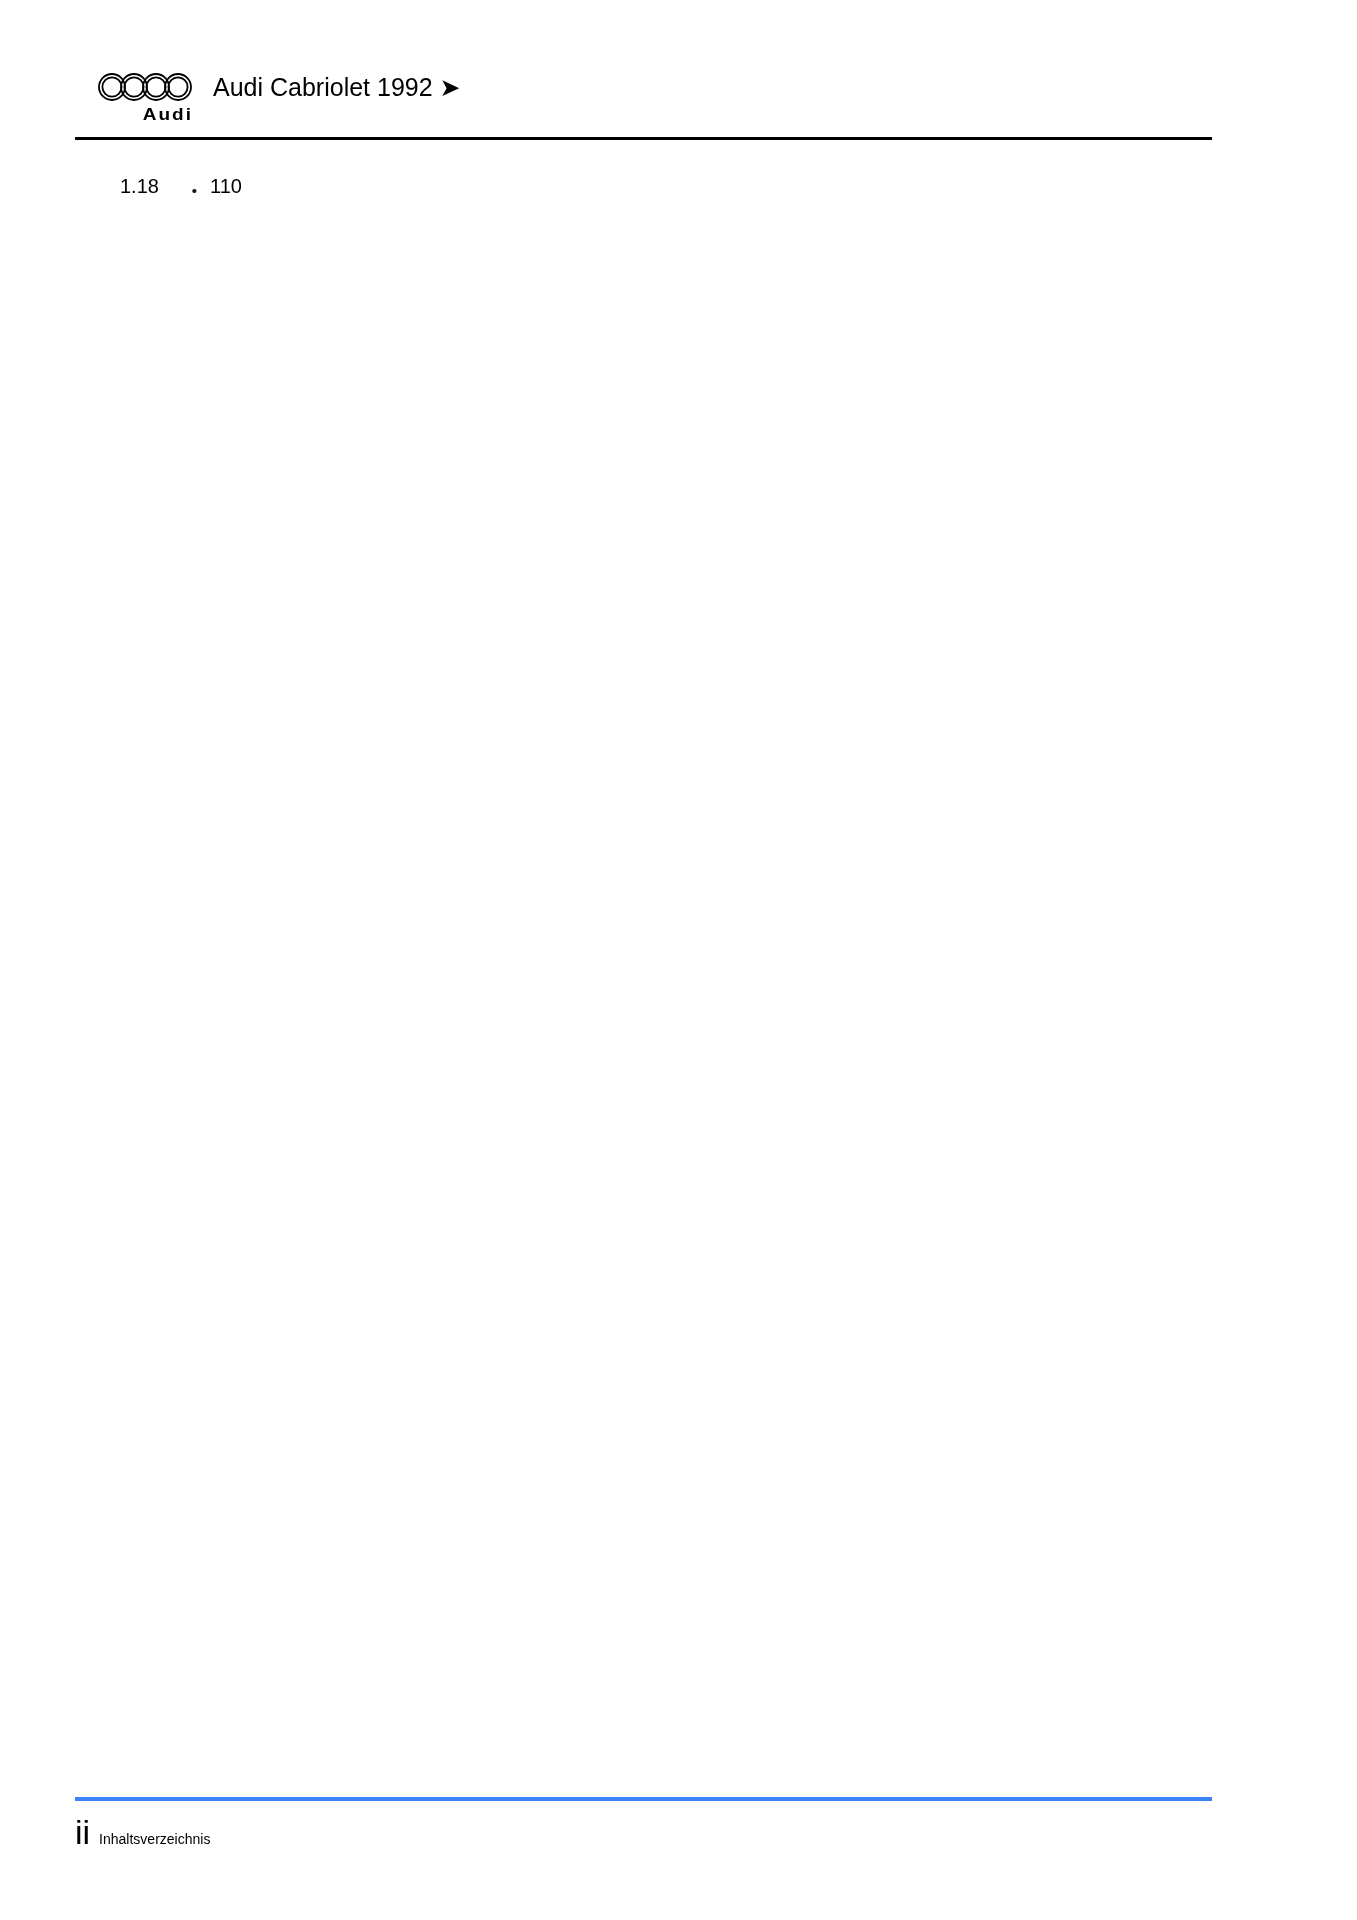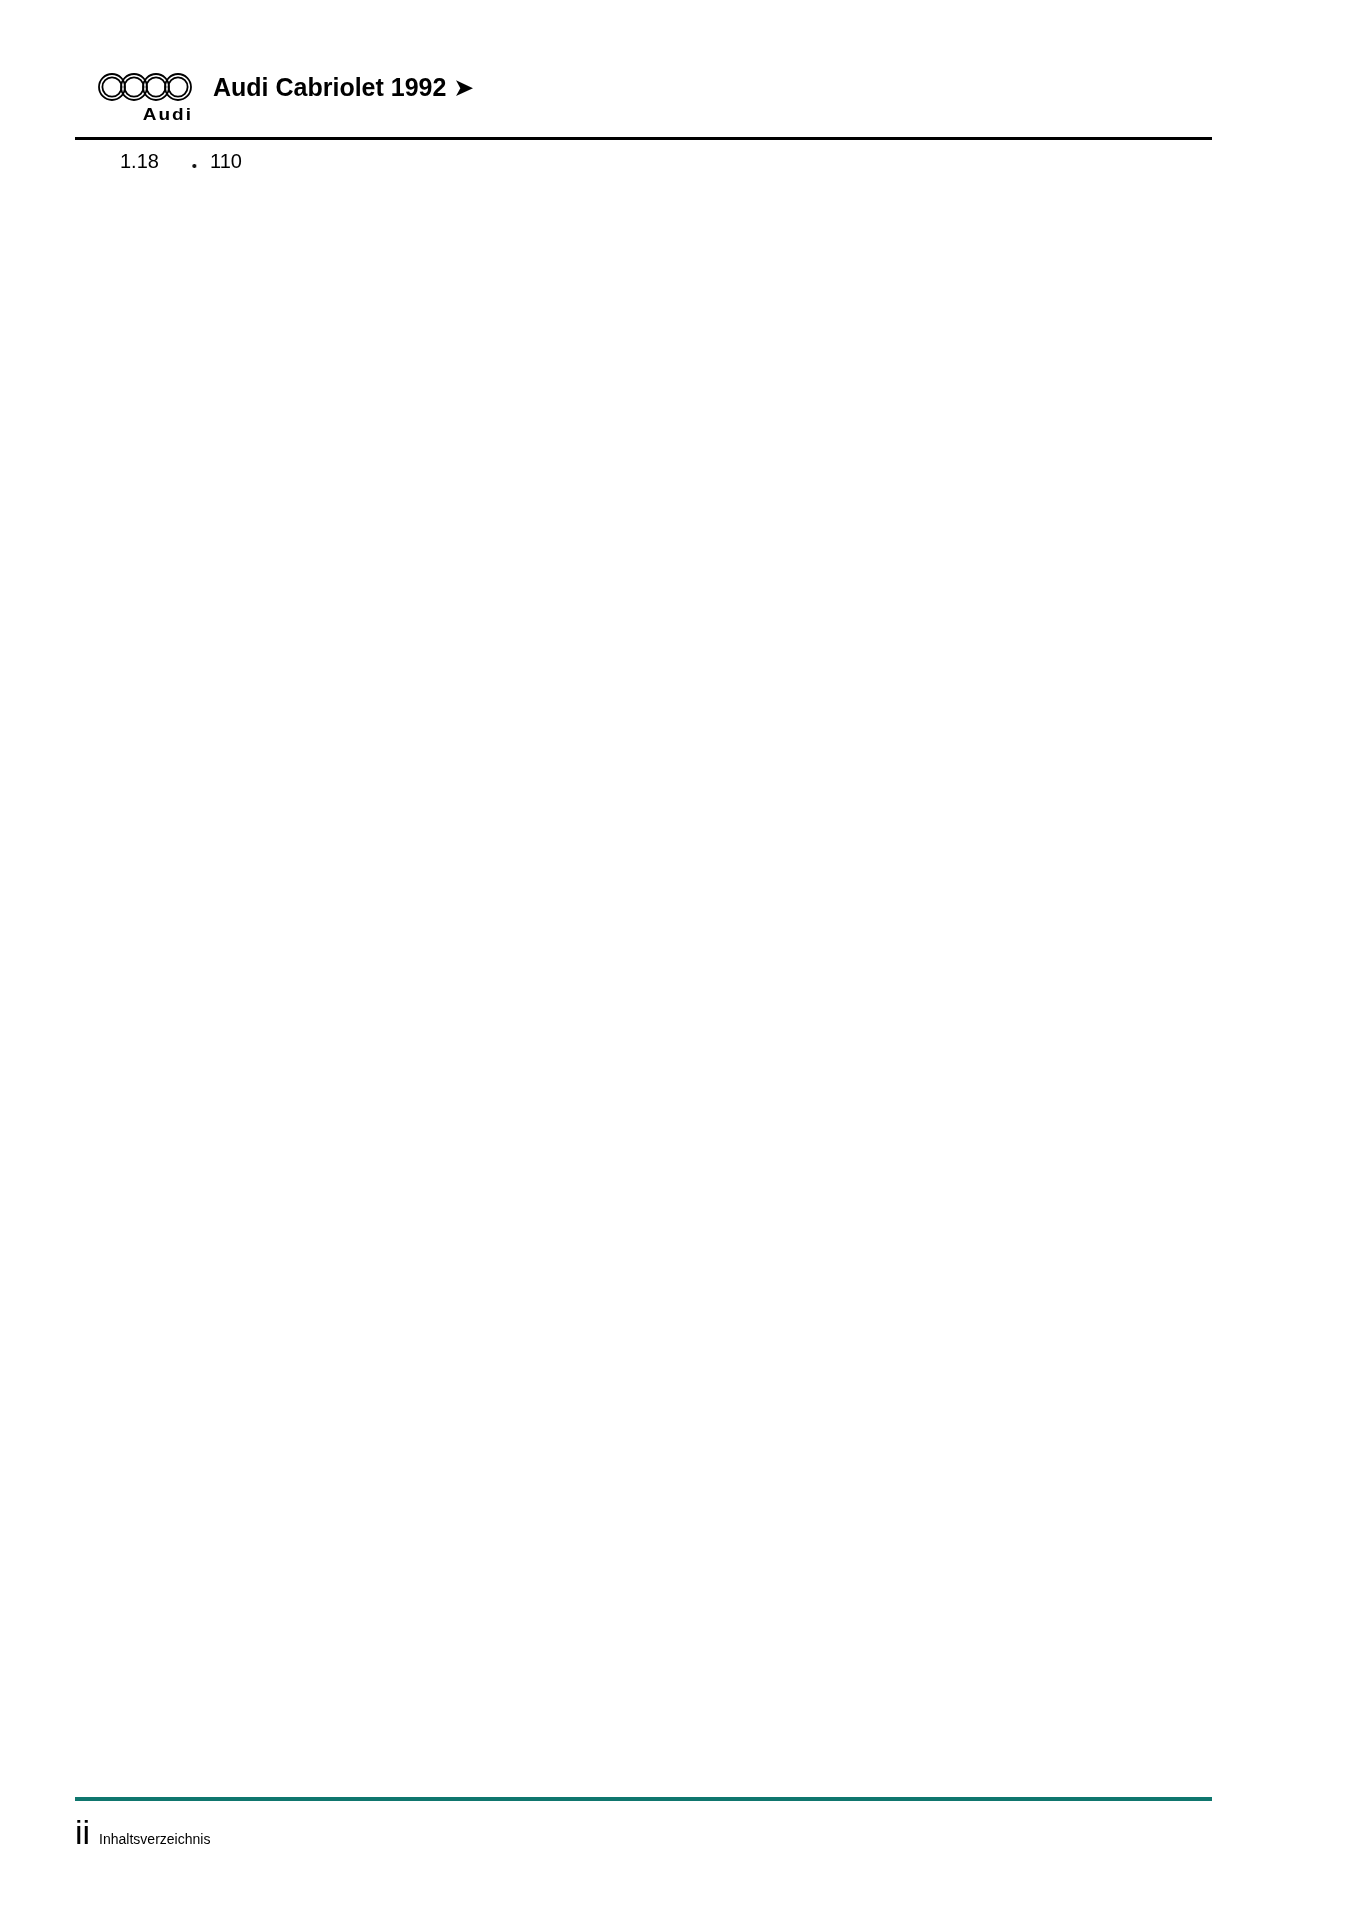--- a/index.html
+++ b/index.html
@@ -15,40 +15,40 @@
 
   
   .header { position:absolute; top:72px; left:97px; right:145px; display:flex; }
   .logo { width:96px; flex:none; text-align:right; }
   .logo svg { display:block; }
   .wordmark {
     display:block; margin-top:2px;
     font-weight:bold; font-size:19px; letter-spacing:2px;
     transform:scaleY(0.9);
   }
-  .header-text { margin-left:20px; font-weight:bold; font-size:25px; line-height:31px; white-space:nowrap; }
+  .header-text { margin-left:20px; font-weight:normal; font-size:25px; line-height:31px; white-space:nowrap; }
   .header-rule { position:absolute; top:137px; left:75px; right:145px; height:3px; background:#000; }
 
   
   .toc { position:absolute; top:147px; left:75px; right:145px; font-size:20px; }
   .row { display:flex; align-items:baseline; line-height:28px; padding-left:45px; }
-  .row .num { width:60px; flex:none; }
+  .row .num { width:60px; flex:none;margin-top:25px; }
   .row .title { white-space:nowrap; }
   .row .leader {
     flex:1; height:4px; margin:0 3px 0 7px;
     background-image:radial-gradient(circle at 2px 2px,#141414 1.7px,transparent 2.3px);
     background-size:14.6px 4px;
     background-repeat:repeat-x;
     background-position:right bottom;
     min-width:20px;
   }
   .row .page { flex:none; }
 
   
-  .footer { position:absolute; top:1797px; left:75px; right:145px; border-top:4px solid #0f766e; }
+  .footer { position:absolute; top:1797px; left:75px; right:145px; border-top:4px solid #3b82f6; }
   .footer-inner { display:flex; align-items:baseline; margin-top:14px; }
   .footer-page { font-size:34px; line-height:34px; }
   .footer-label { font-size:14px; margin-left:9px; }
 </style>
 </head>
 <body>
 
 <div class="page">
 
   <div class="header">

